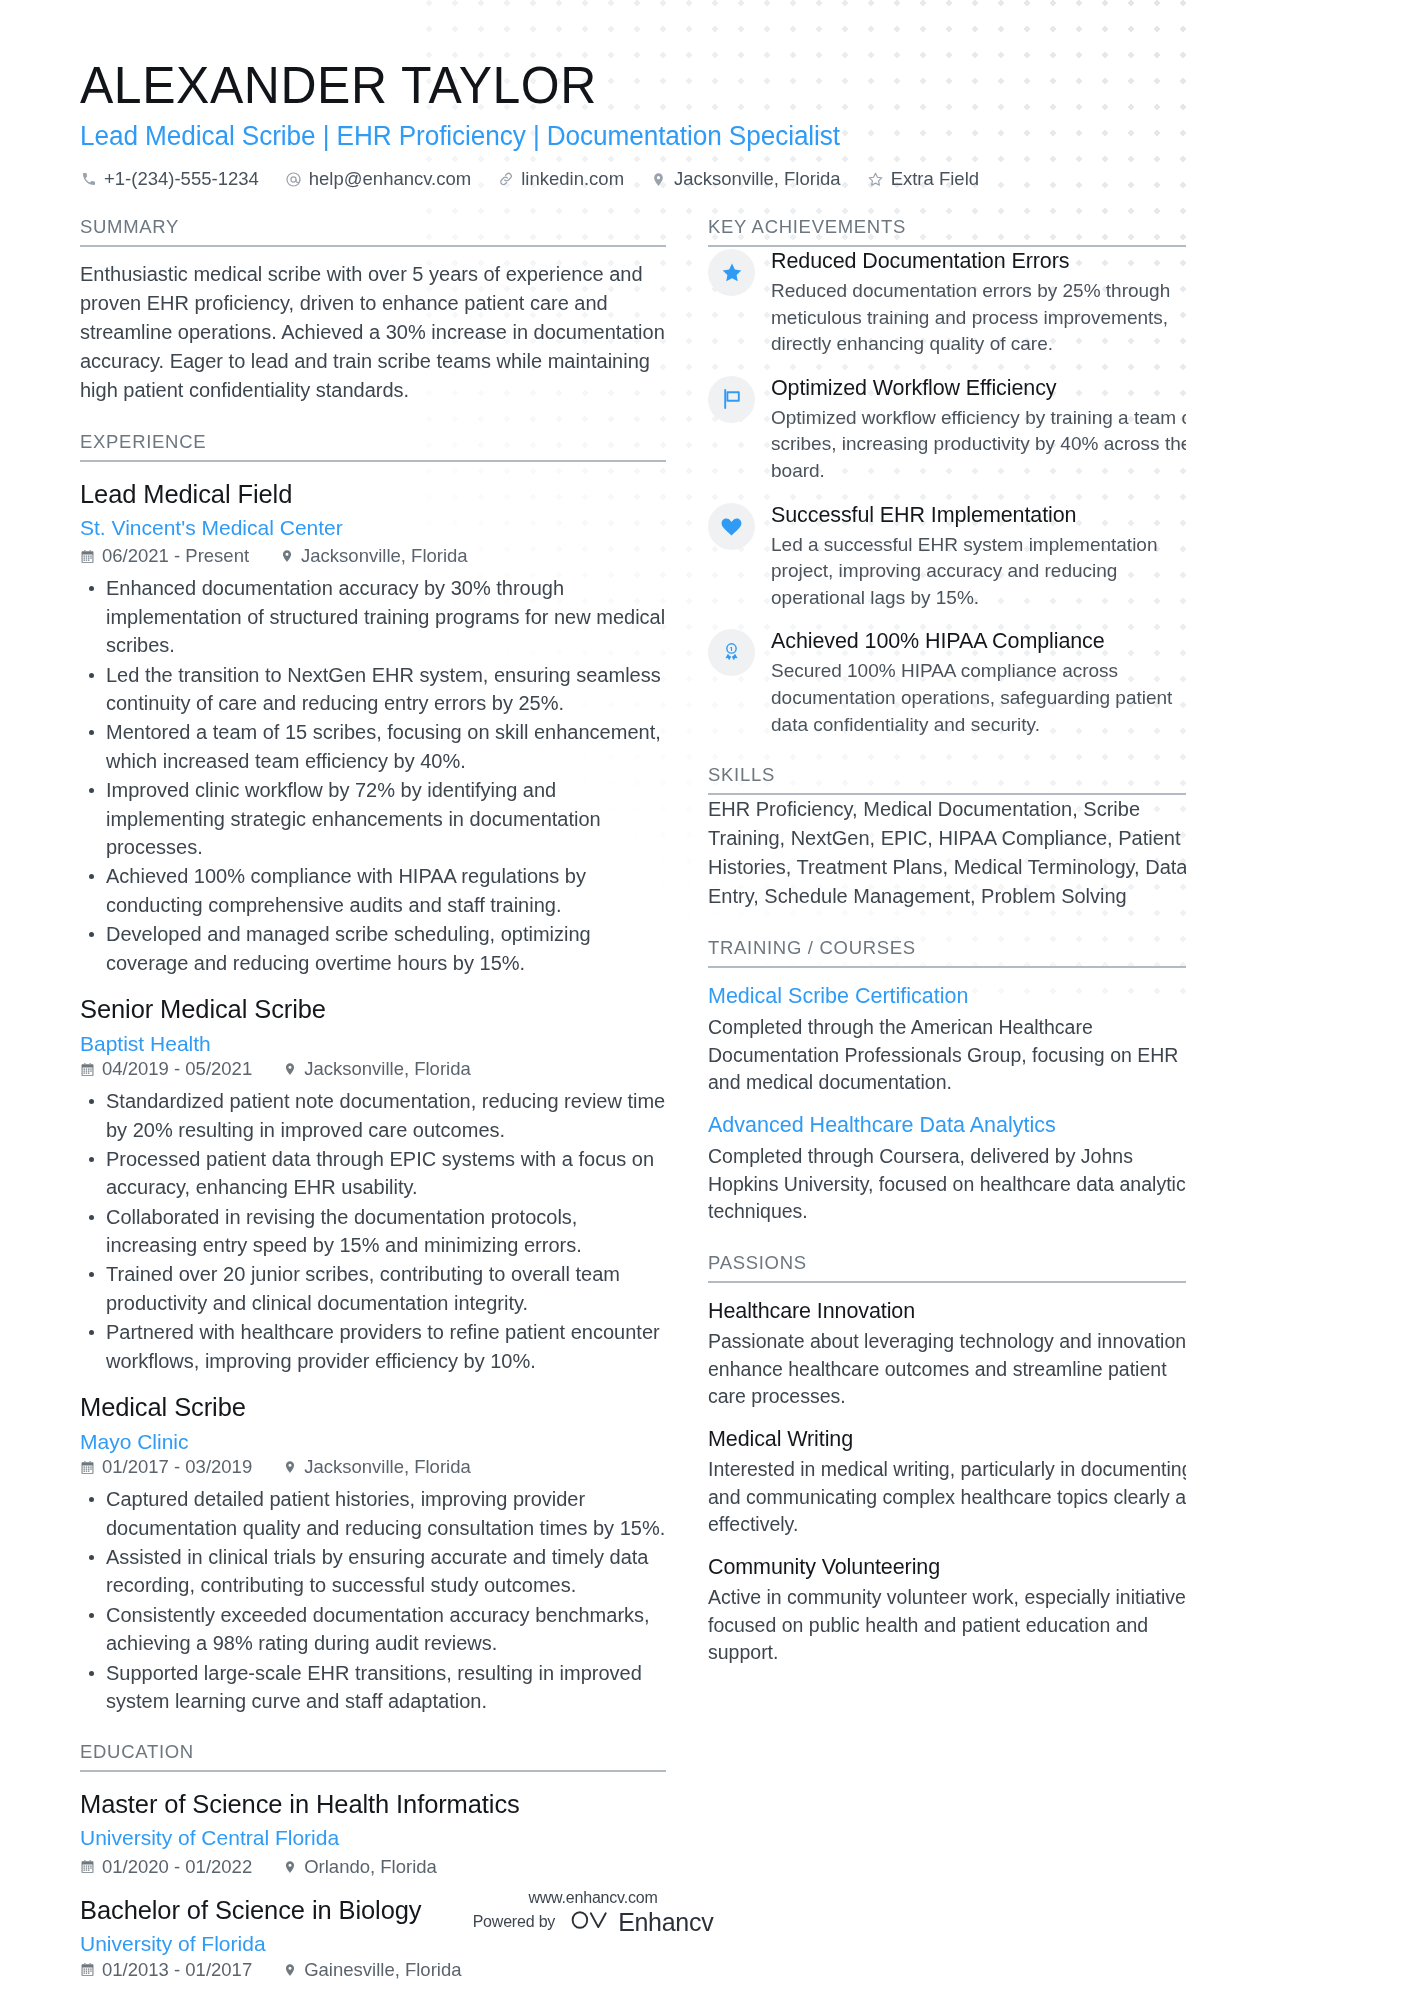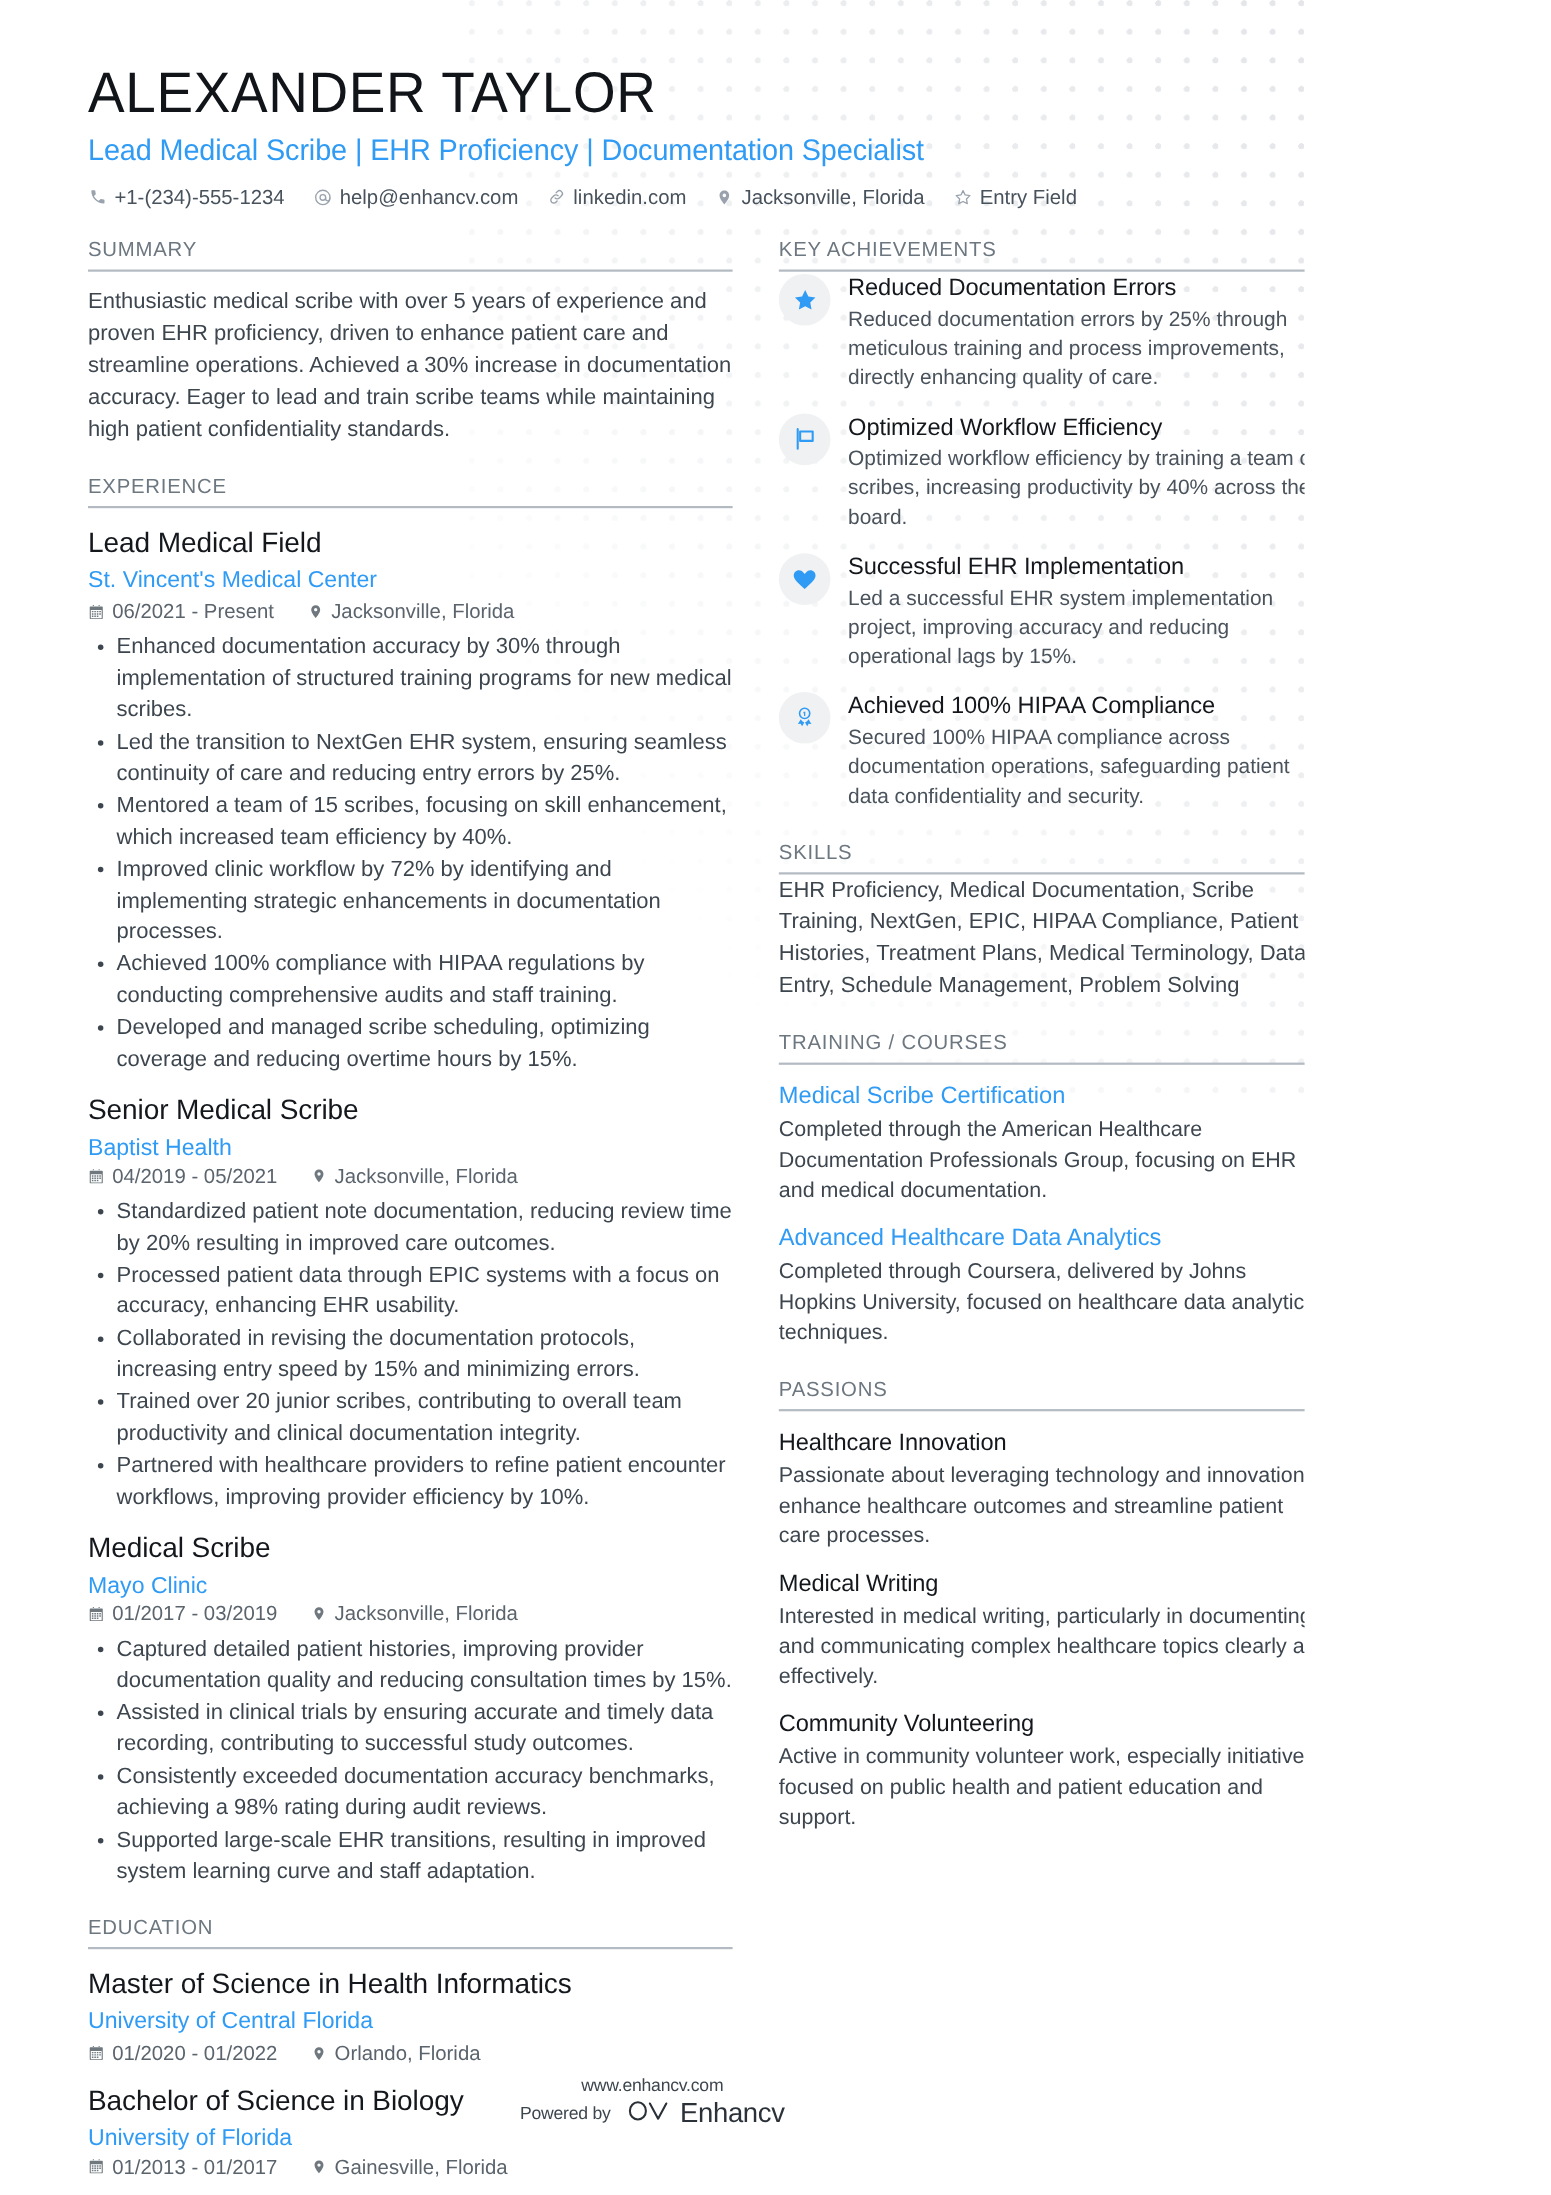--- a/index.html
+++ b/index.html
@@ -351,21 +351,21 @@
           </span>
           <span>Jacksonville, Florida</span>
         </div>
 
         <div class="contact-item">
           <span class="ci-ico">
             <svg width="17" height="17" viewBox="0 0 24 24" fill="none" stroke="currentColor" stroke-width="1.7" stroke-linejoin="round">
                 <path d="M12 3.2l2.7 5.6 6.1.85-4.45 4.3 1.08 6.05L12 17.15 6.57 20l1.08-6.05L3.2 9.65l6.1-.85z"></path>
               </svg>
           </span>
-          <span>Entry Field</span>
+          <span>Extra Field</span>
         </div>
       </div>
     </div>
 
     <div class="columns">
 
       <div class="col-left">
 
         <div class="section">
           <div class="sec-title">SUMMARY</div>

